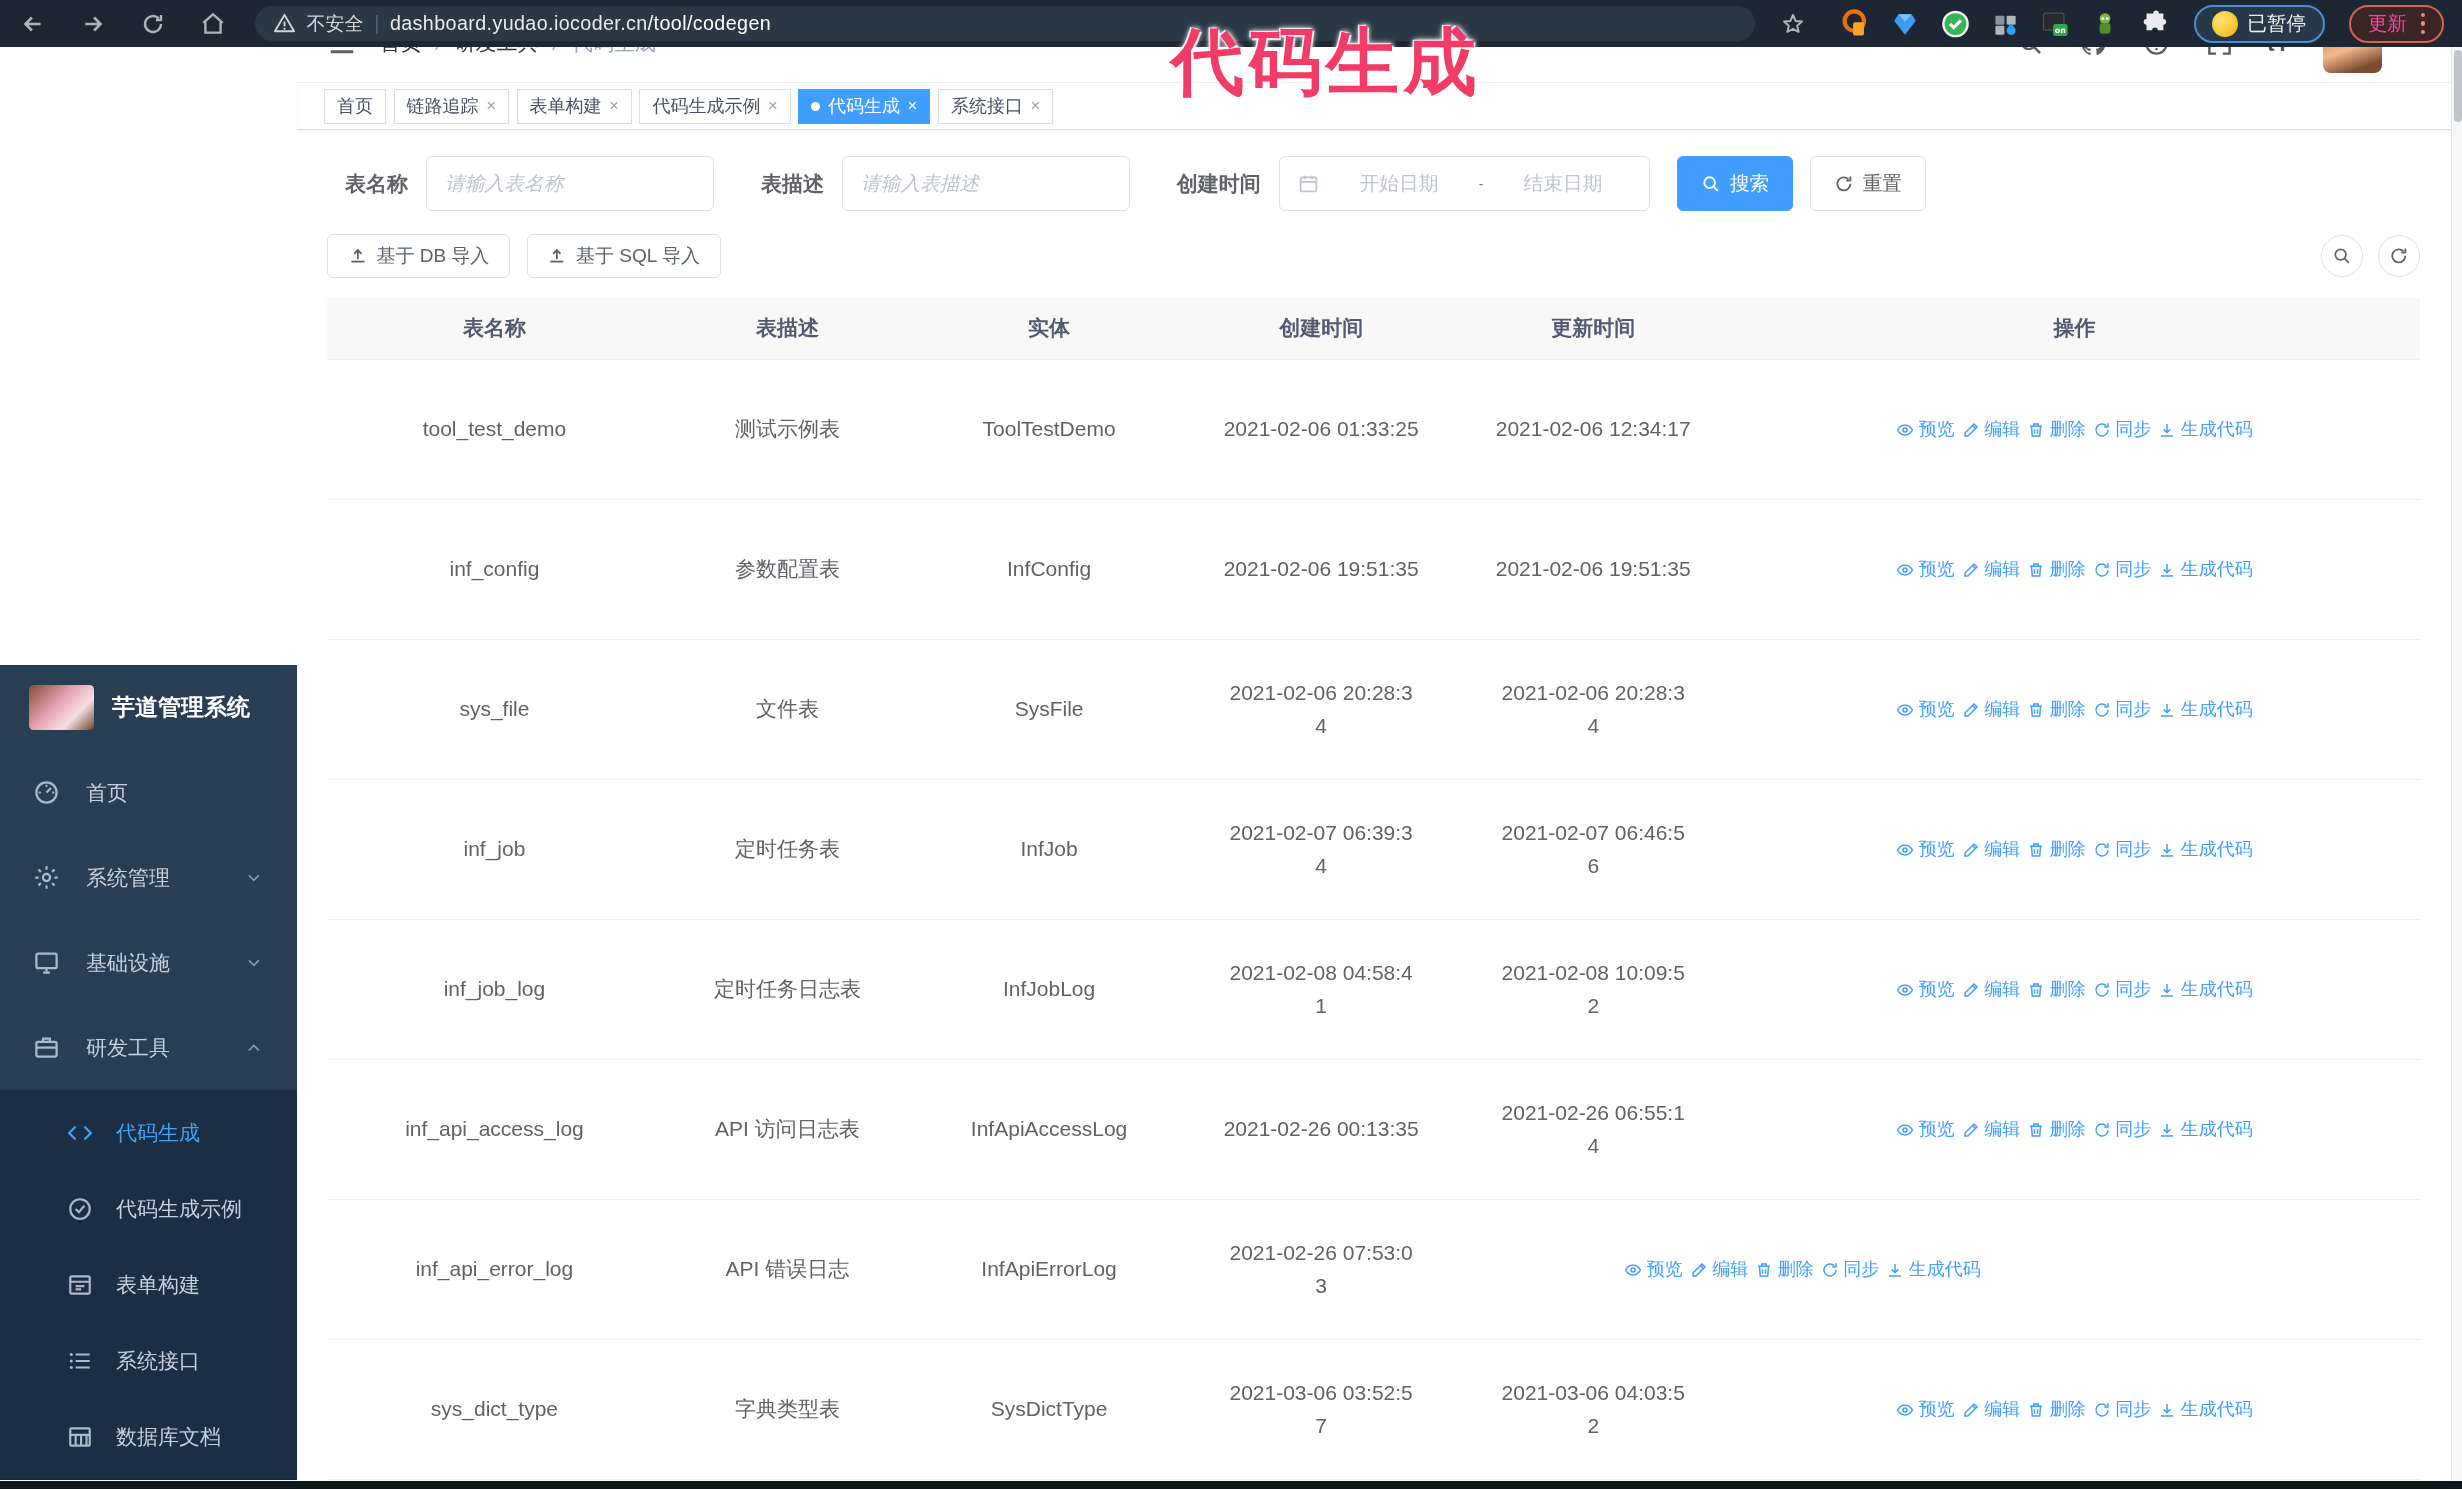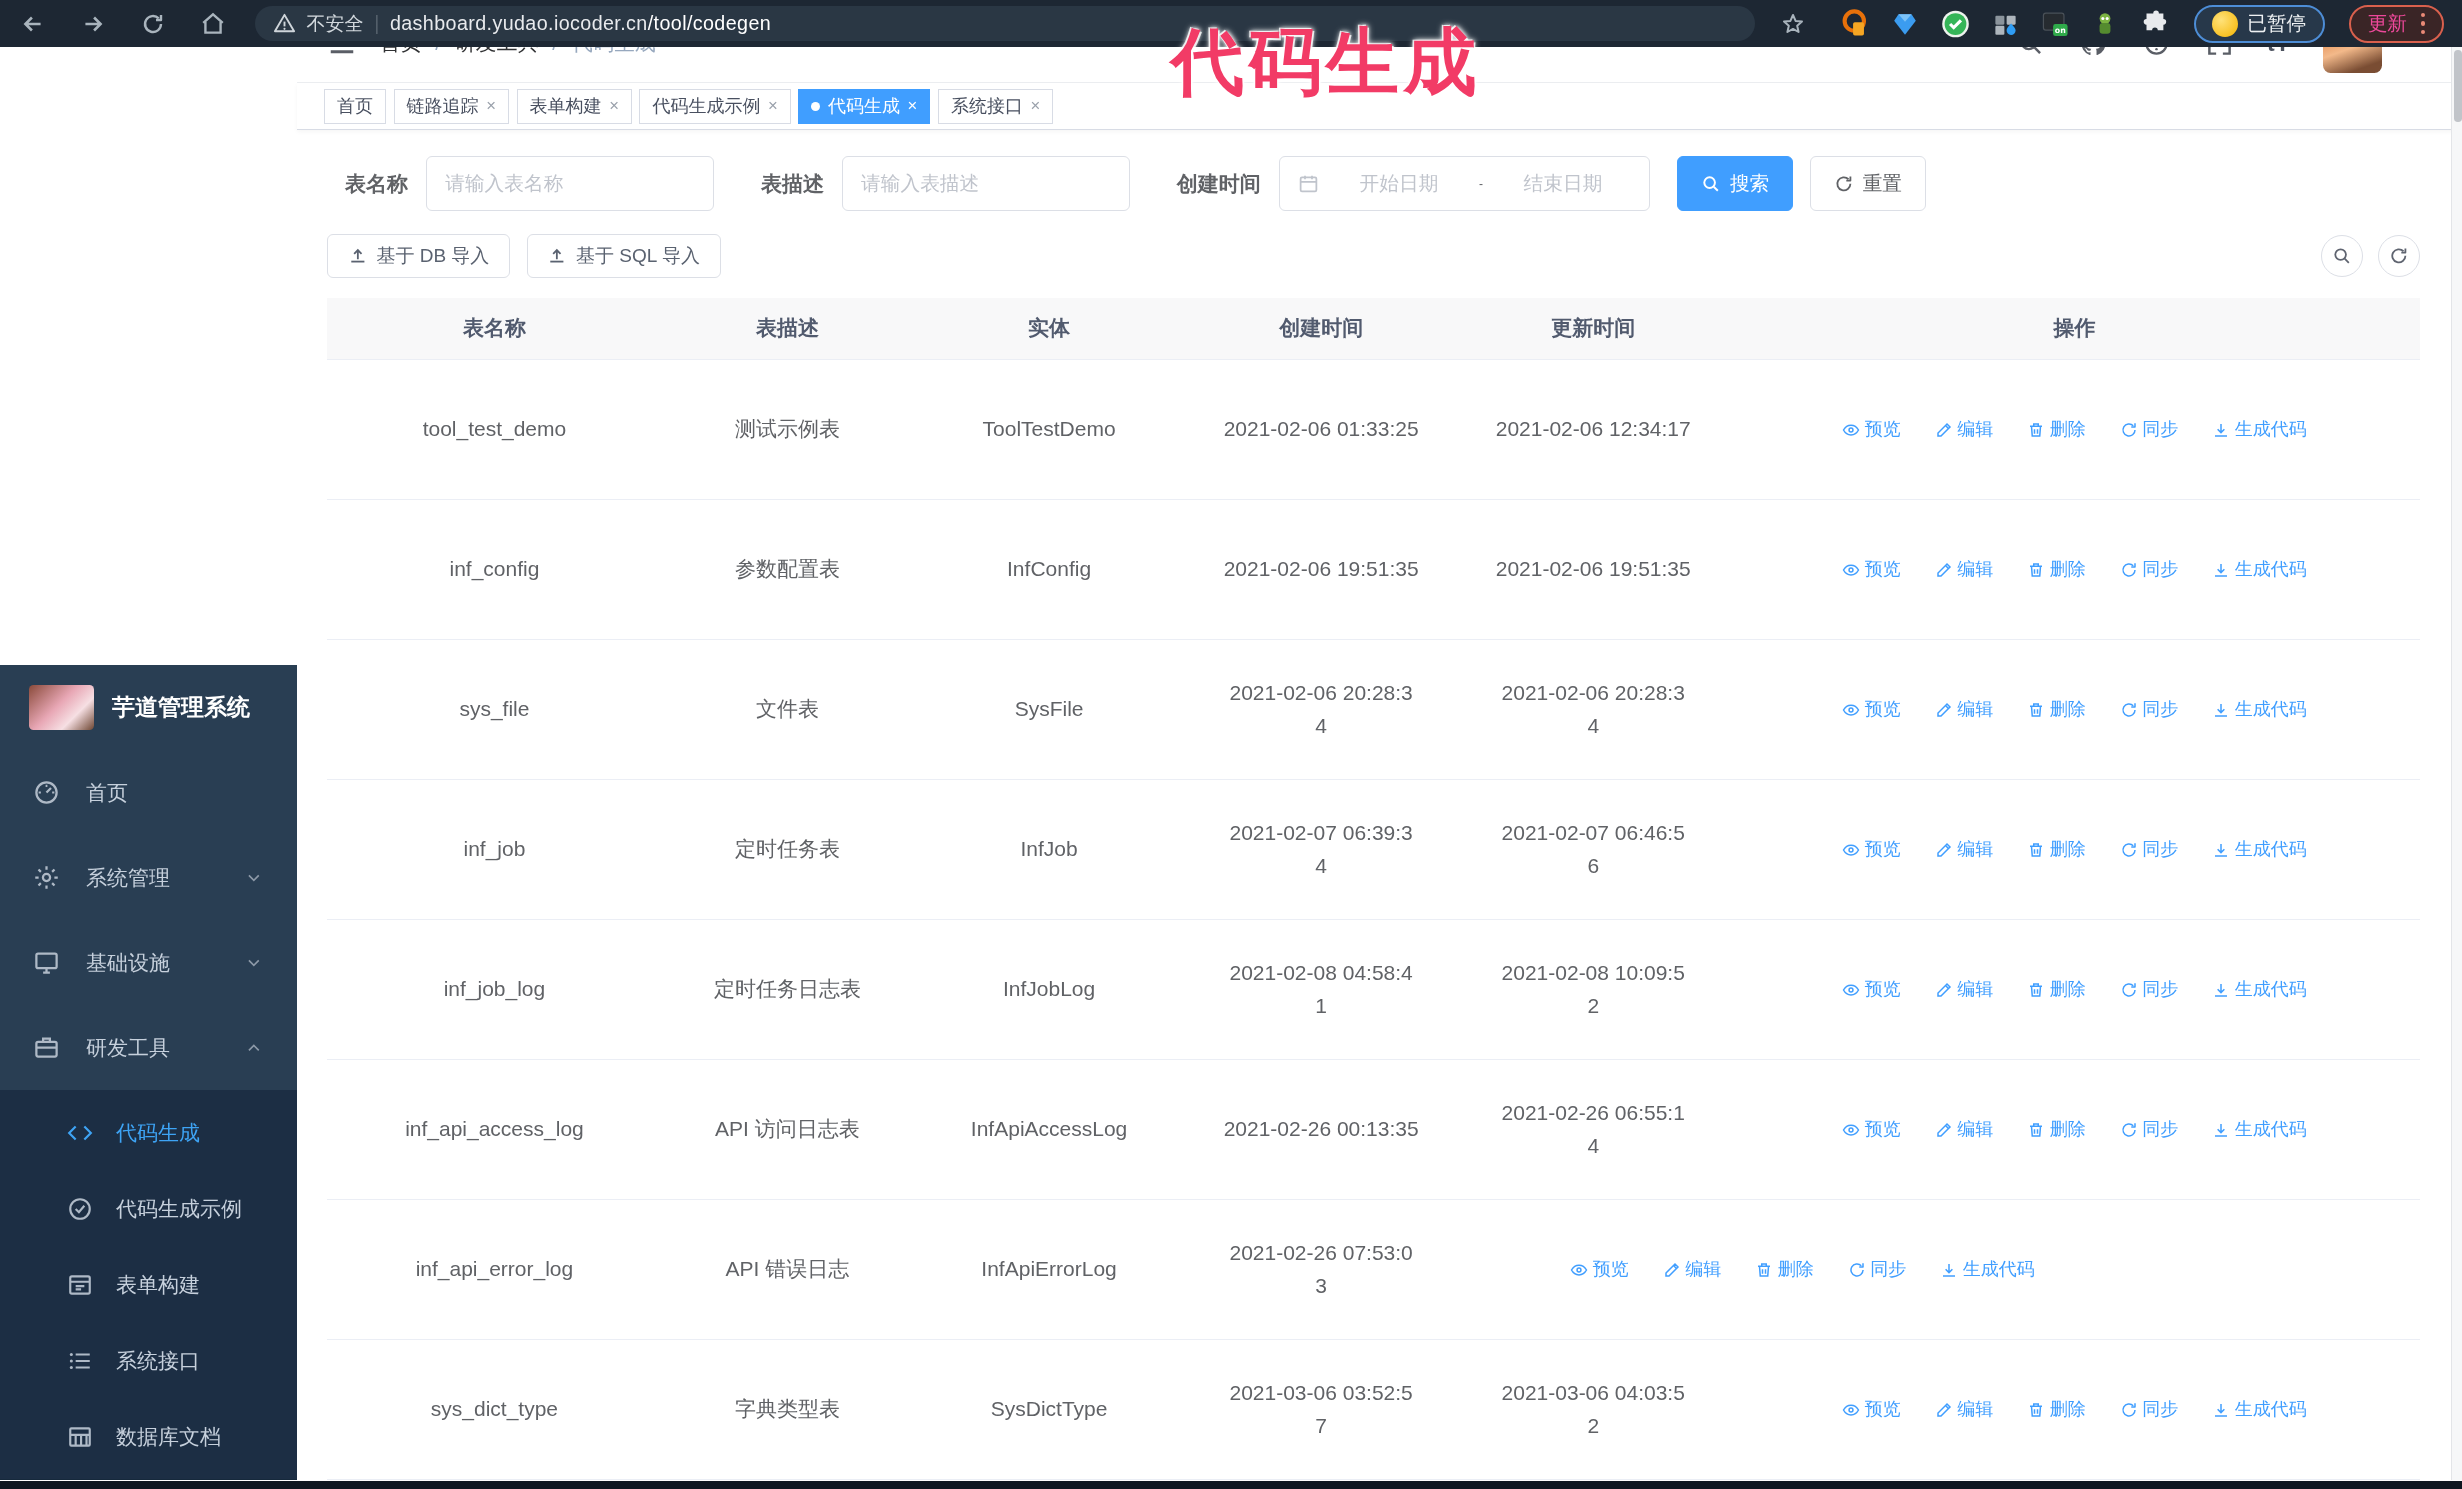--- a/index.html
+++ b/index.html
@@ -61,21 +61,21 @@
   .tag .x { font-size:16.7px; color:#9aa1ab; line-height:1; }
   .tag.active { background:#409eff; border-color:#409eff; color:#fff; }
   .tag.active .x { color:#fff; }
   .tag .dot { width:9px; height:9px; border-radius:50%; background:#fff; }
 
   
   .content { flex:1; padding:26px 42px 0 30px; display:flex; flex-direction:column; min-height:0; }
   .search-row { display:flex; align-items:center; gap:16.7px; margin-left:18px; }
   .f-label { font-size:21px; color:#606266; font-weight:600; margin-right:1.5px; }
   .inp { height:55px; border:0.8px solid #dcdfe6; border-radius:6px; background:#fff; display:flex; align-items:center; padding:0 18px; }
-  .inp input { border:none; outline:none; font-size:19.7px; color:#606266; width:100%; font-family:inherit; background:transparent; }
+  .inp input { border:none; outline:none; font-size:19.7px; color:#606266; width:100%; font-family:inherit; background:transparent;font-style:italic; }
   .inp input::placeholder { color:#c0c4cc; }
   .inp.name-inp { width:288px; margin-right:30px; }
   .inp.desc-inp { width:288px; margin-right:30px; }
   .date-inp { width:371px; gap:12px; color:#c0c4cc; }
   .date-inp .ph { font-size:19.7px; color:#c0c4cc; flex:1; text-align:center; }
   .date-inp .cal { color:#c0c4cc; flex:none; }
   .btn { height:55px; border-radius:6px; font-size:19.7px; display:inline-flex; align-items:center; gap:9px; padding:0 23px; cursor:pointer; border:0.8px solid #dcdfe6; background:#fff; color:#606266; font-family:inherit; }
   .btn.primary { background:#409eff; border-color:#409eff; color:#fff; }
   .toolbar-row { display:flex; align-items:center; margin-top:23px; }
   .btn.import { height:44px; font-size:19px; padding:0 19.7px; color:#5a6270; margin-right:16.7px; }
@@ -83,21 +83,21 @@
   .rbtn { width:42px; height:42px; border-radius:50%; border:0.8px solid #dcdfe6; background:#fff; display:flex; align-items:center; justify-content:center; color:#5f6470; cursor:pointer; }
 
   
   .table { margin-top:19.7px; width:100%; font-size:21px; }
   .t-head { display:flex; background:#f8f8f9; border-bottom:0.8px solid #ebeef5; }
   .t-head .cell { color:#515a6e; font-weight:bold; padding:16.7px 7.6px; }
   .t-row { display:flex; border-bottom:0.8px solid #ebeef5; align-items:center; }
   .cell { text-align:center; }
   .c1{width:16%;} .c2{width:12%;} .c3{width:13%;} .c4{width:13%;} .c5{width:13%;} .c6{width:33%;}
   .t-row .cell { color:#606266; padding:23px 7.6px; white-space:pre-line; line-height:1.55; }
-  .actions { display:flex; justify-content:center; gap:34px; white-space:nowrap; }
+  .actions { display:flex; justify-content:center; gap:7px; white-space:nowrap; }
   .act { display:inline-flex; align-items:center; gap:4.5px; color:#409eff; font-size:18px; cursor:pointer; text-decoration:none; }
   .act svg { width:18px; height:18px; }
 
   
   .annotation { position:absolute; top:13.6px; left:1171px; font-size:73px; font-weight:bold; color:#f23b66; z-index:20;
     text-shadow:0 0 4.5px #fff,0 0 7.6px #fff,1.5px 1.5px 0 #ffffffcc,-1.5px -1.5px 0 #ffffffcc; letter-spacing:4.5px; }
   .scrollbar { position:absolute; right:0; top:47px; width:10.6px; height:1433px; background:#f6f7f8; border-left:0.8px solid #e3e5e8; z-index:6; }
   .scroll-thumb { position:absolute; top:3px; left:1.5px; width:7.6px; height:72px; border-radius:3.8px; background:#c1c4c9; }
   .bottom-edge { position:absolute; left:0; bottom:0; width:100%; height:9px; background:#0e1720; z-index:7; }
 </style>

